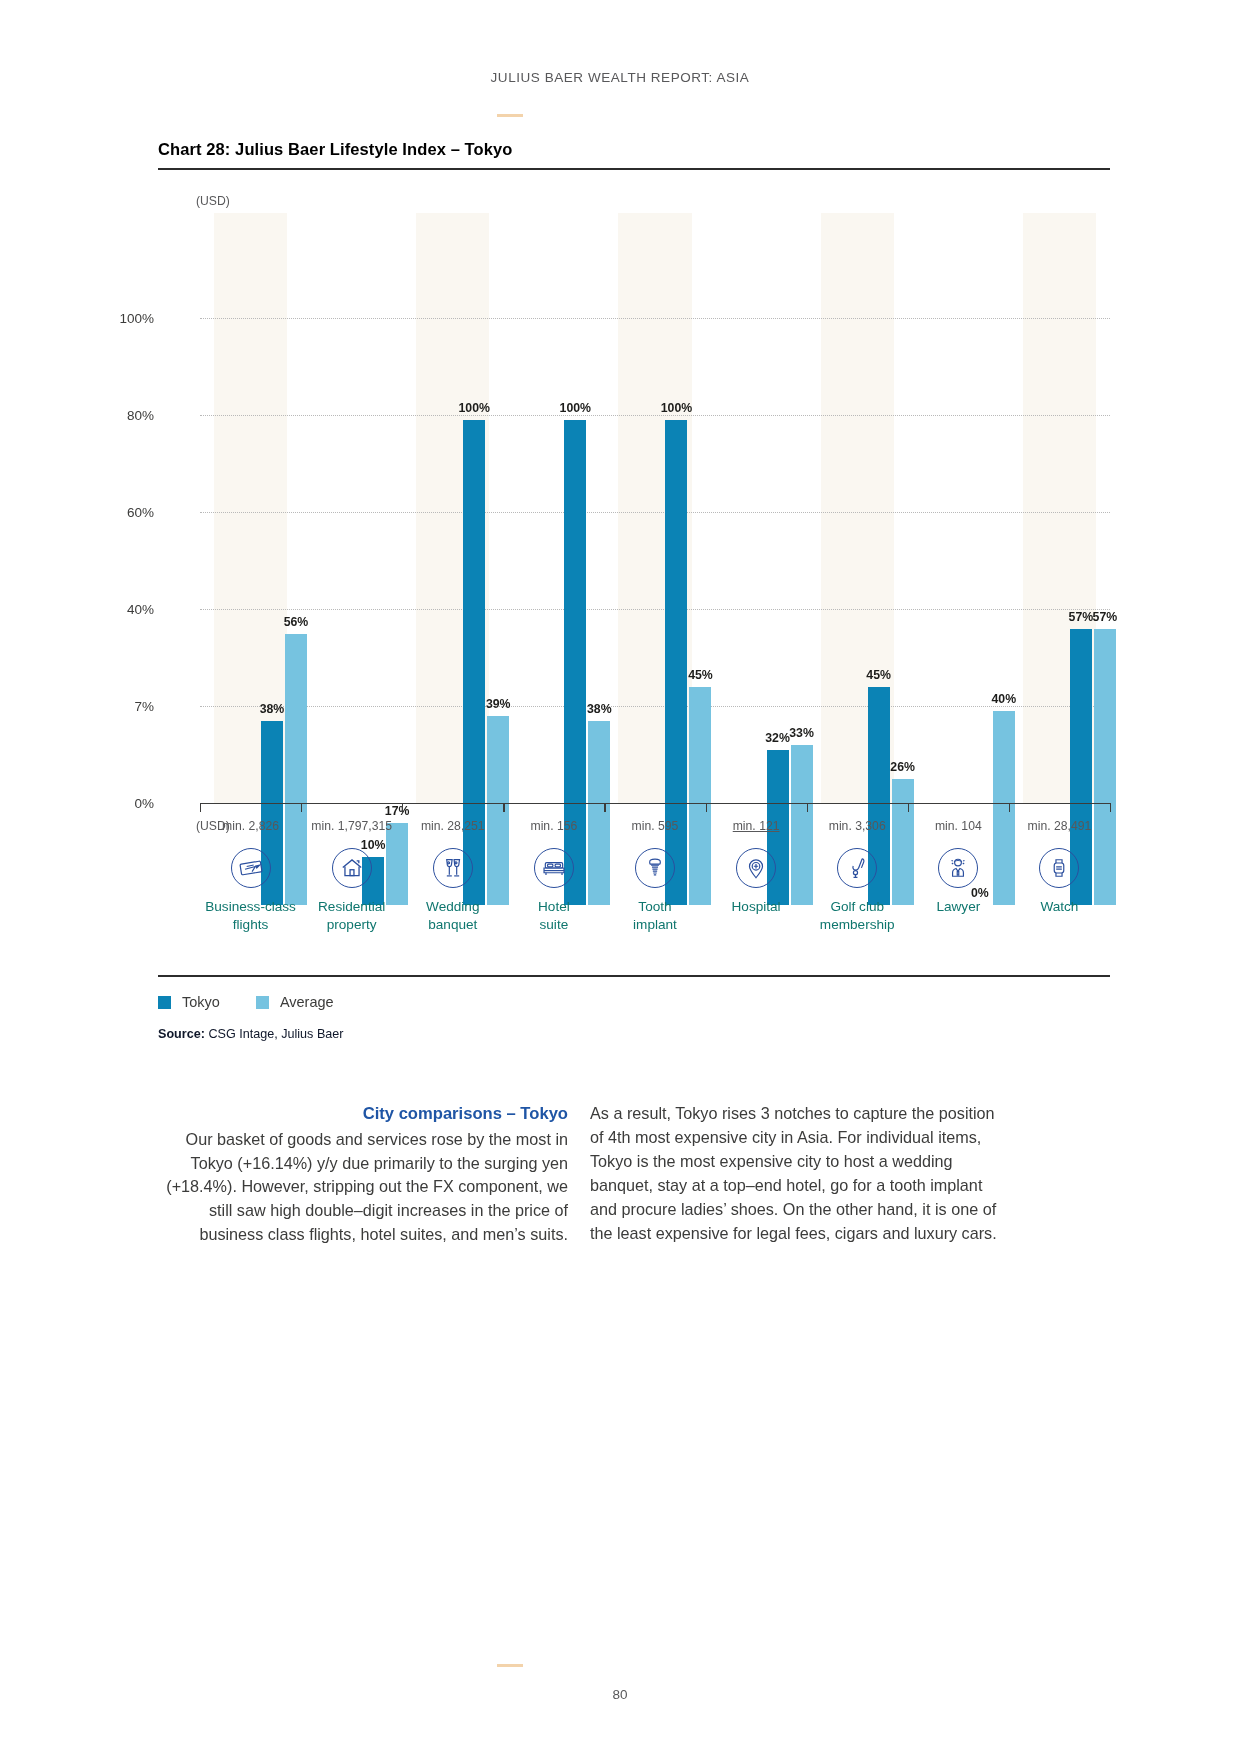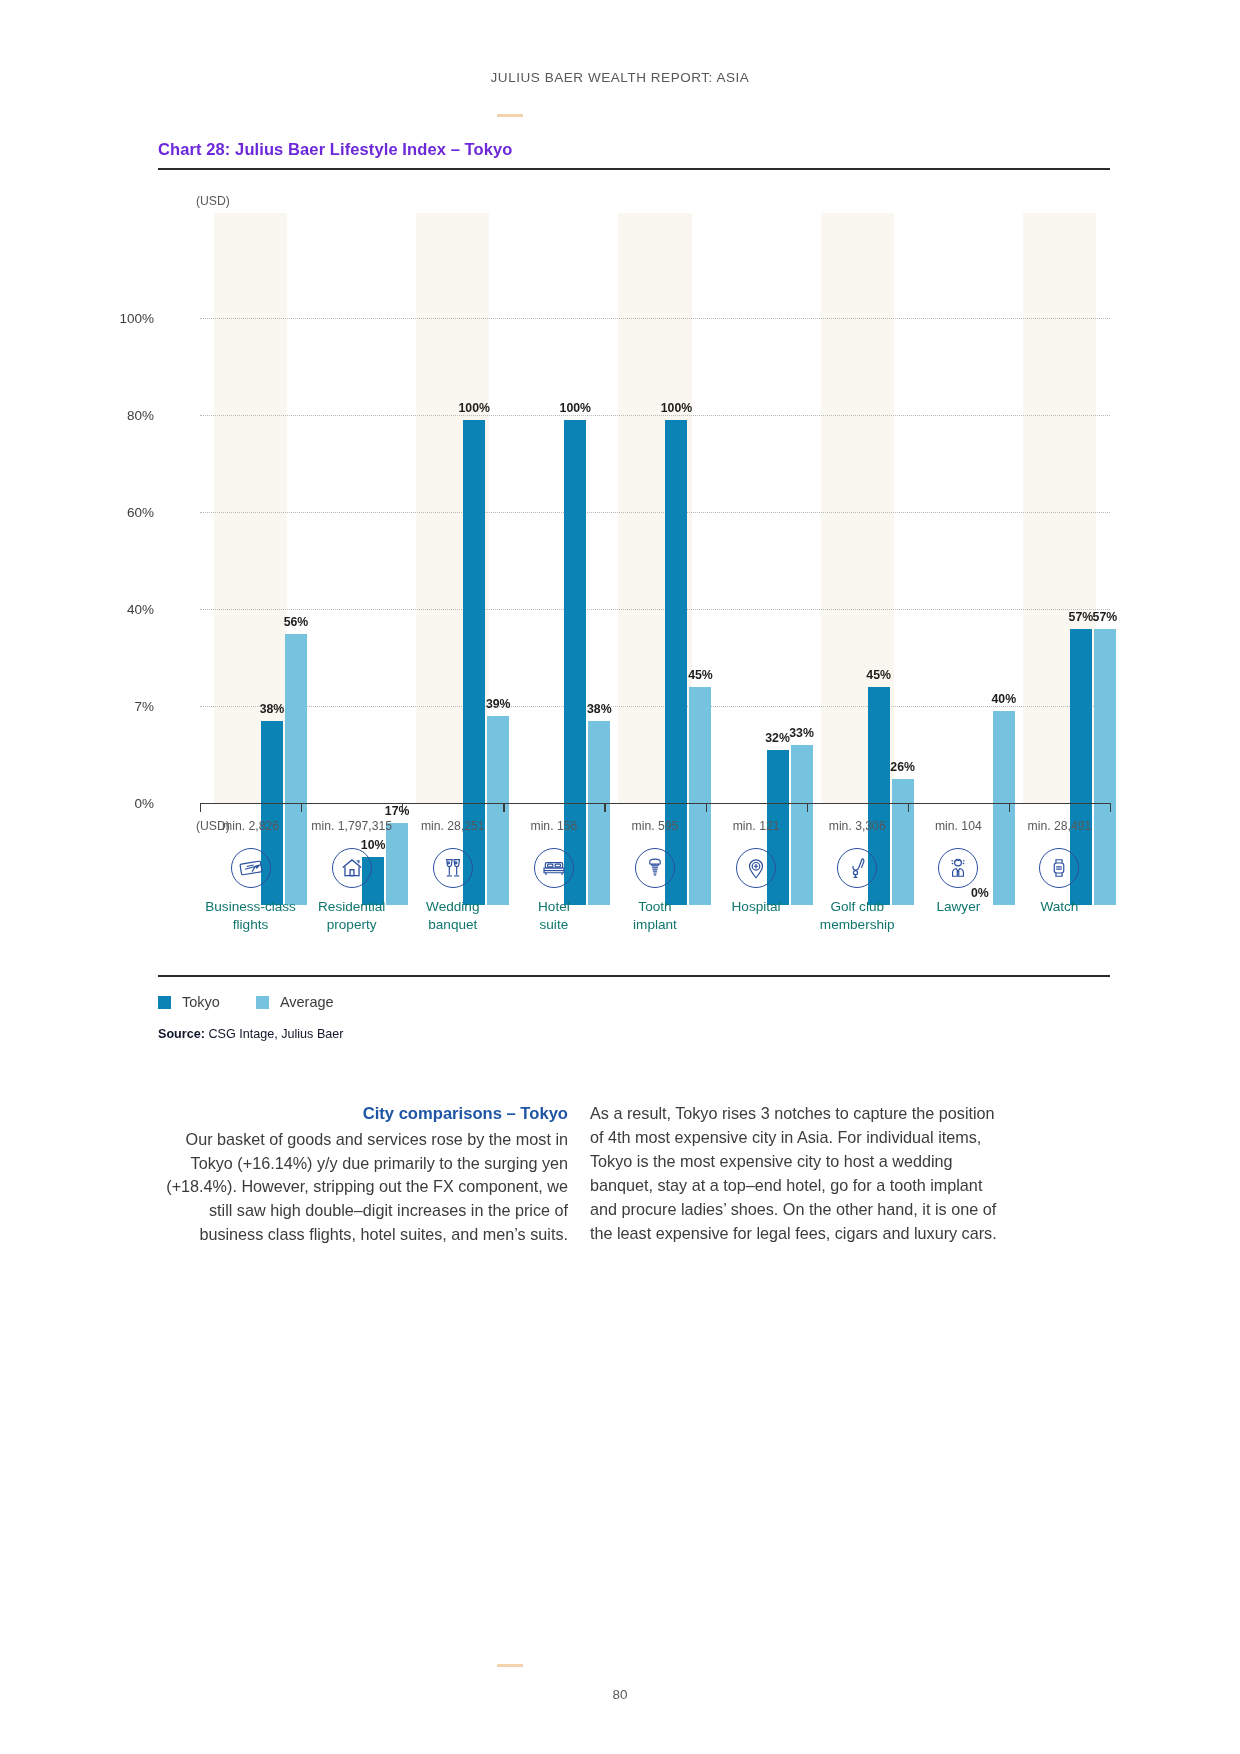--- a/index.html
+++ b/index.html
@@ -21,21 +21,21 @@
     font-size:13.5px; letter-spacing:0.55px; color:#58585a;
   }
   .head-rule {
     position:absolute; top:114px; left:50%; transform:translateX(-50%);
     width:26px; height:3px; background:#f3d3ab;
   }
 
   
   .chart-title {
     position:absolute; left:158px; top:140px;
-    font-size:16.5px; font-weight:bold; color:#6d28d9;
+    font-size:16.5px; font-weight:bold; color:#000000;
     letter-spacing:0.1px;
   }
   .rule-top {
     position:absolute; left:158px; top:168px; width:952px; height:1.6px;
     background:#2c2c2c;
   }
 
   
   .chart-area { position:absolute; left:158px; top:168px; width:952px; height:812px; }
 
@@ -249,21 +249,21 @@
         <div class="tick" style="left: 952px;"></div>
       </div>
 
     <div class="usd-lbl-bottom">(USD)</div>
     <div class="min-row" id="min-row">
         <div class="cell" style="left: 42px; width: 101.111px;">min. 2,826</div>
         <div class="cell" style="left: 143.111px; width: 101.111px;">min. 1,797,315</div>
         <div class="cell" style="left: 244.222px; width: 101.111px;">min. 28,251</div>
         <div class="cell" style="left: 345.333px; width: 101.111px;">min. 156</div>
         <div class="cell" style="left: 446.444px; width: 101.111px;">min. 595</div>
-        <div class="cell" style="left: 547.556px; width: 101.111px;">min. 121</div>
+        <div class="cell" style="left: 547.556px; width: 101.111px; text-decoration: underline;">min. 121</div>
         <div class="cell" style="left: 648.667px; width: 101.111px;">min. 3,306</div>
         <div class="cell" style="left: 749.778px; width: 101.111px;">min. 104</div>
         <div class="cell" style="left: 850.889px; width: 101.111px;">min. 28,491</div>
       </div>
 
     <div class="cats" id="cats">
         <div class="cat" style="left: 0px; width: 101.111px;">
           <div class="icon-circle">
             <svg width="26" height="26" viewBox="0 0 24 24" fill="none" stroke="#2b4f9e" stroke-width="1.1">
               <rect x="2.5" y="7" width="19" height="10" rx="1.2" transform="rotate(-9 12 12)"></rect>

